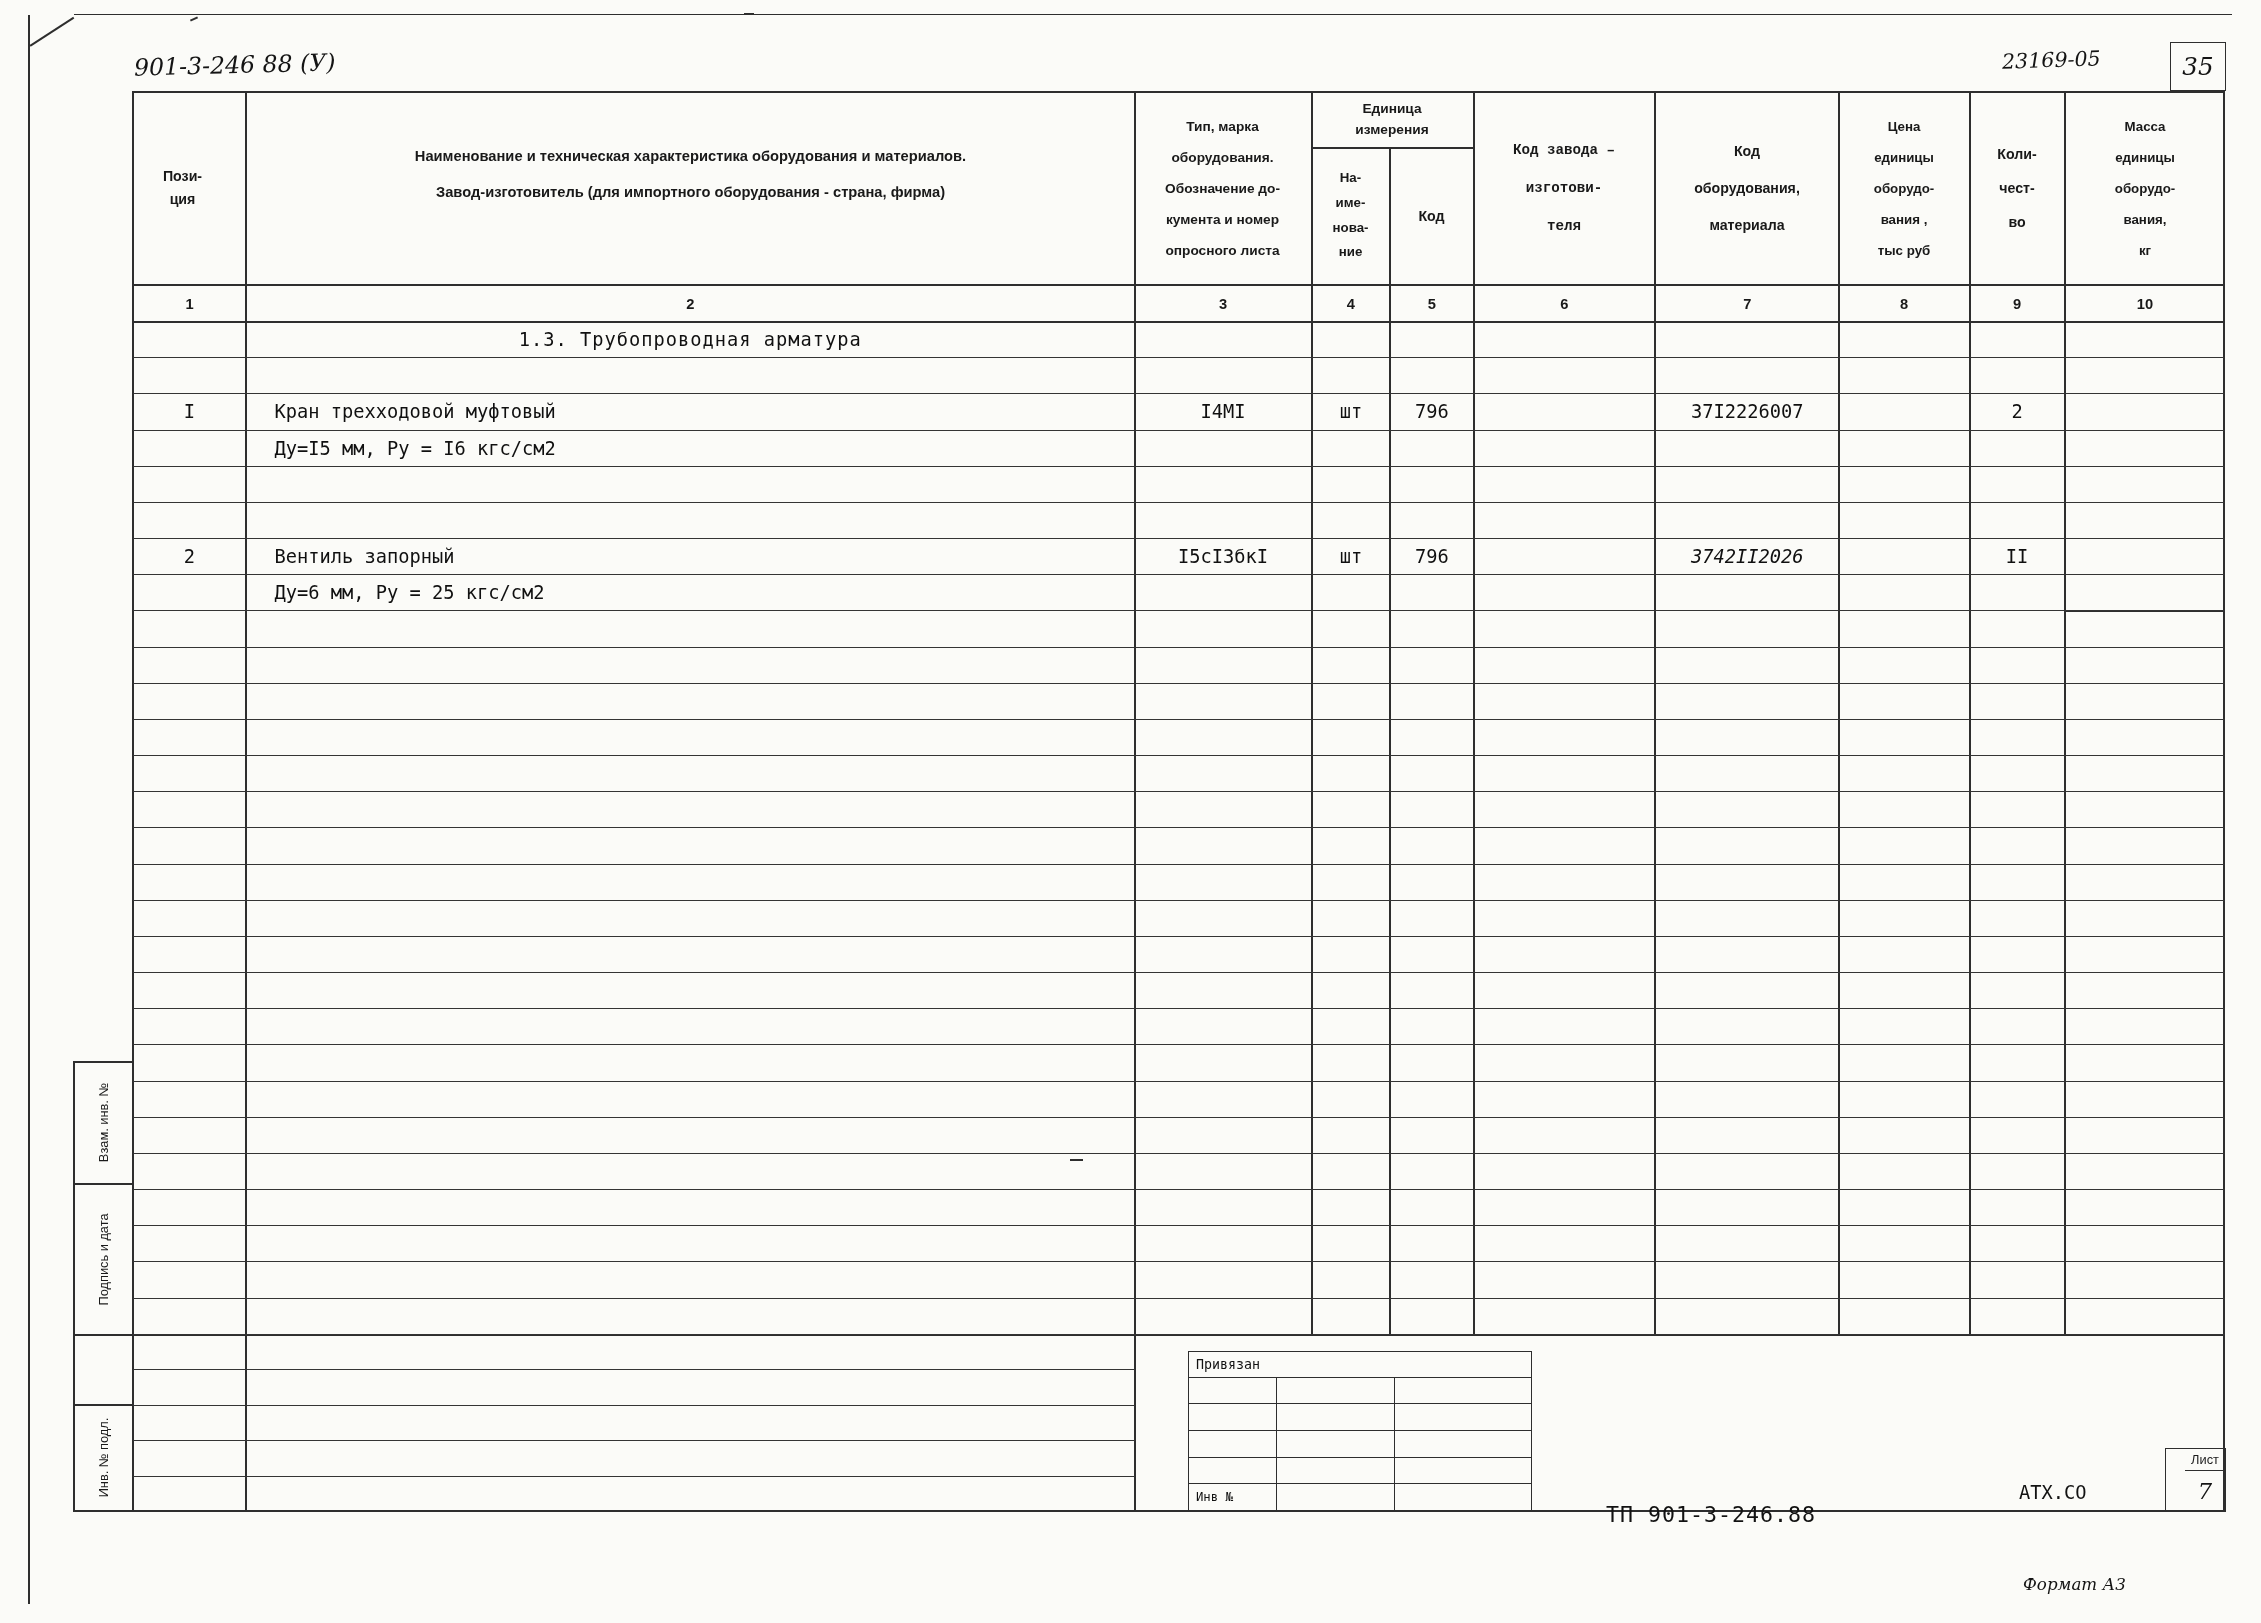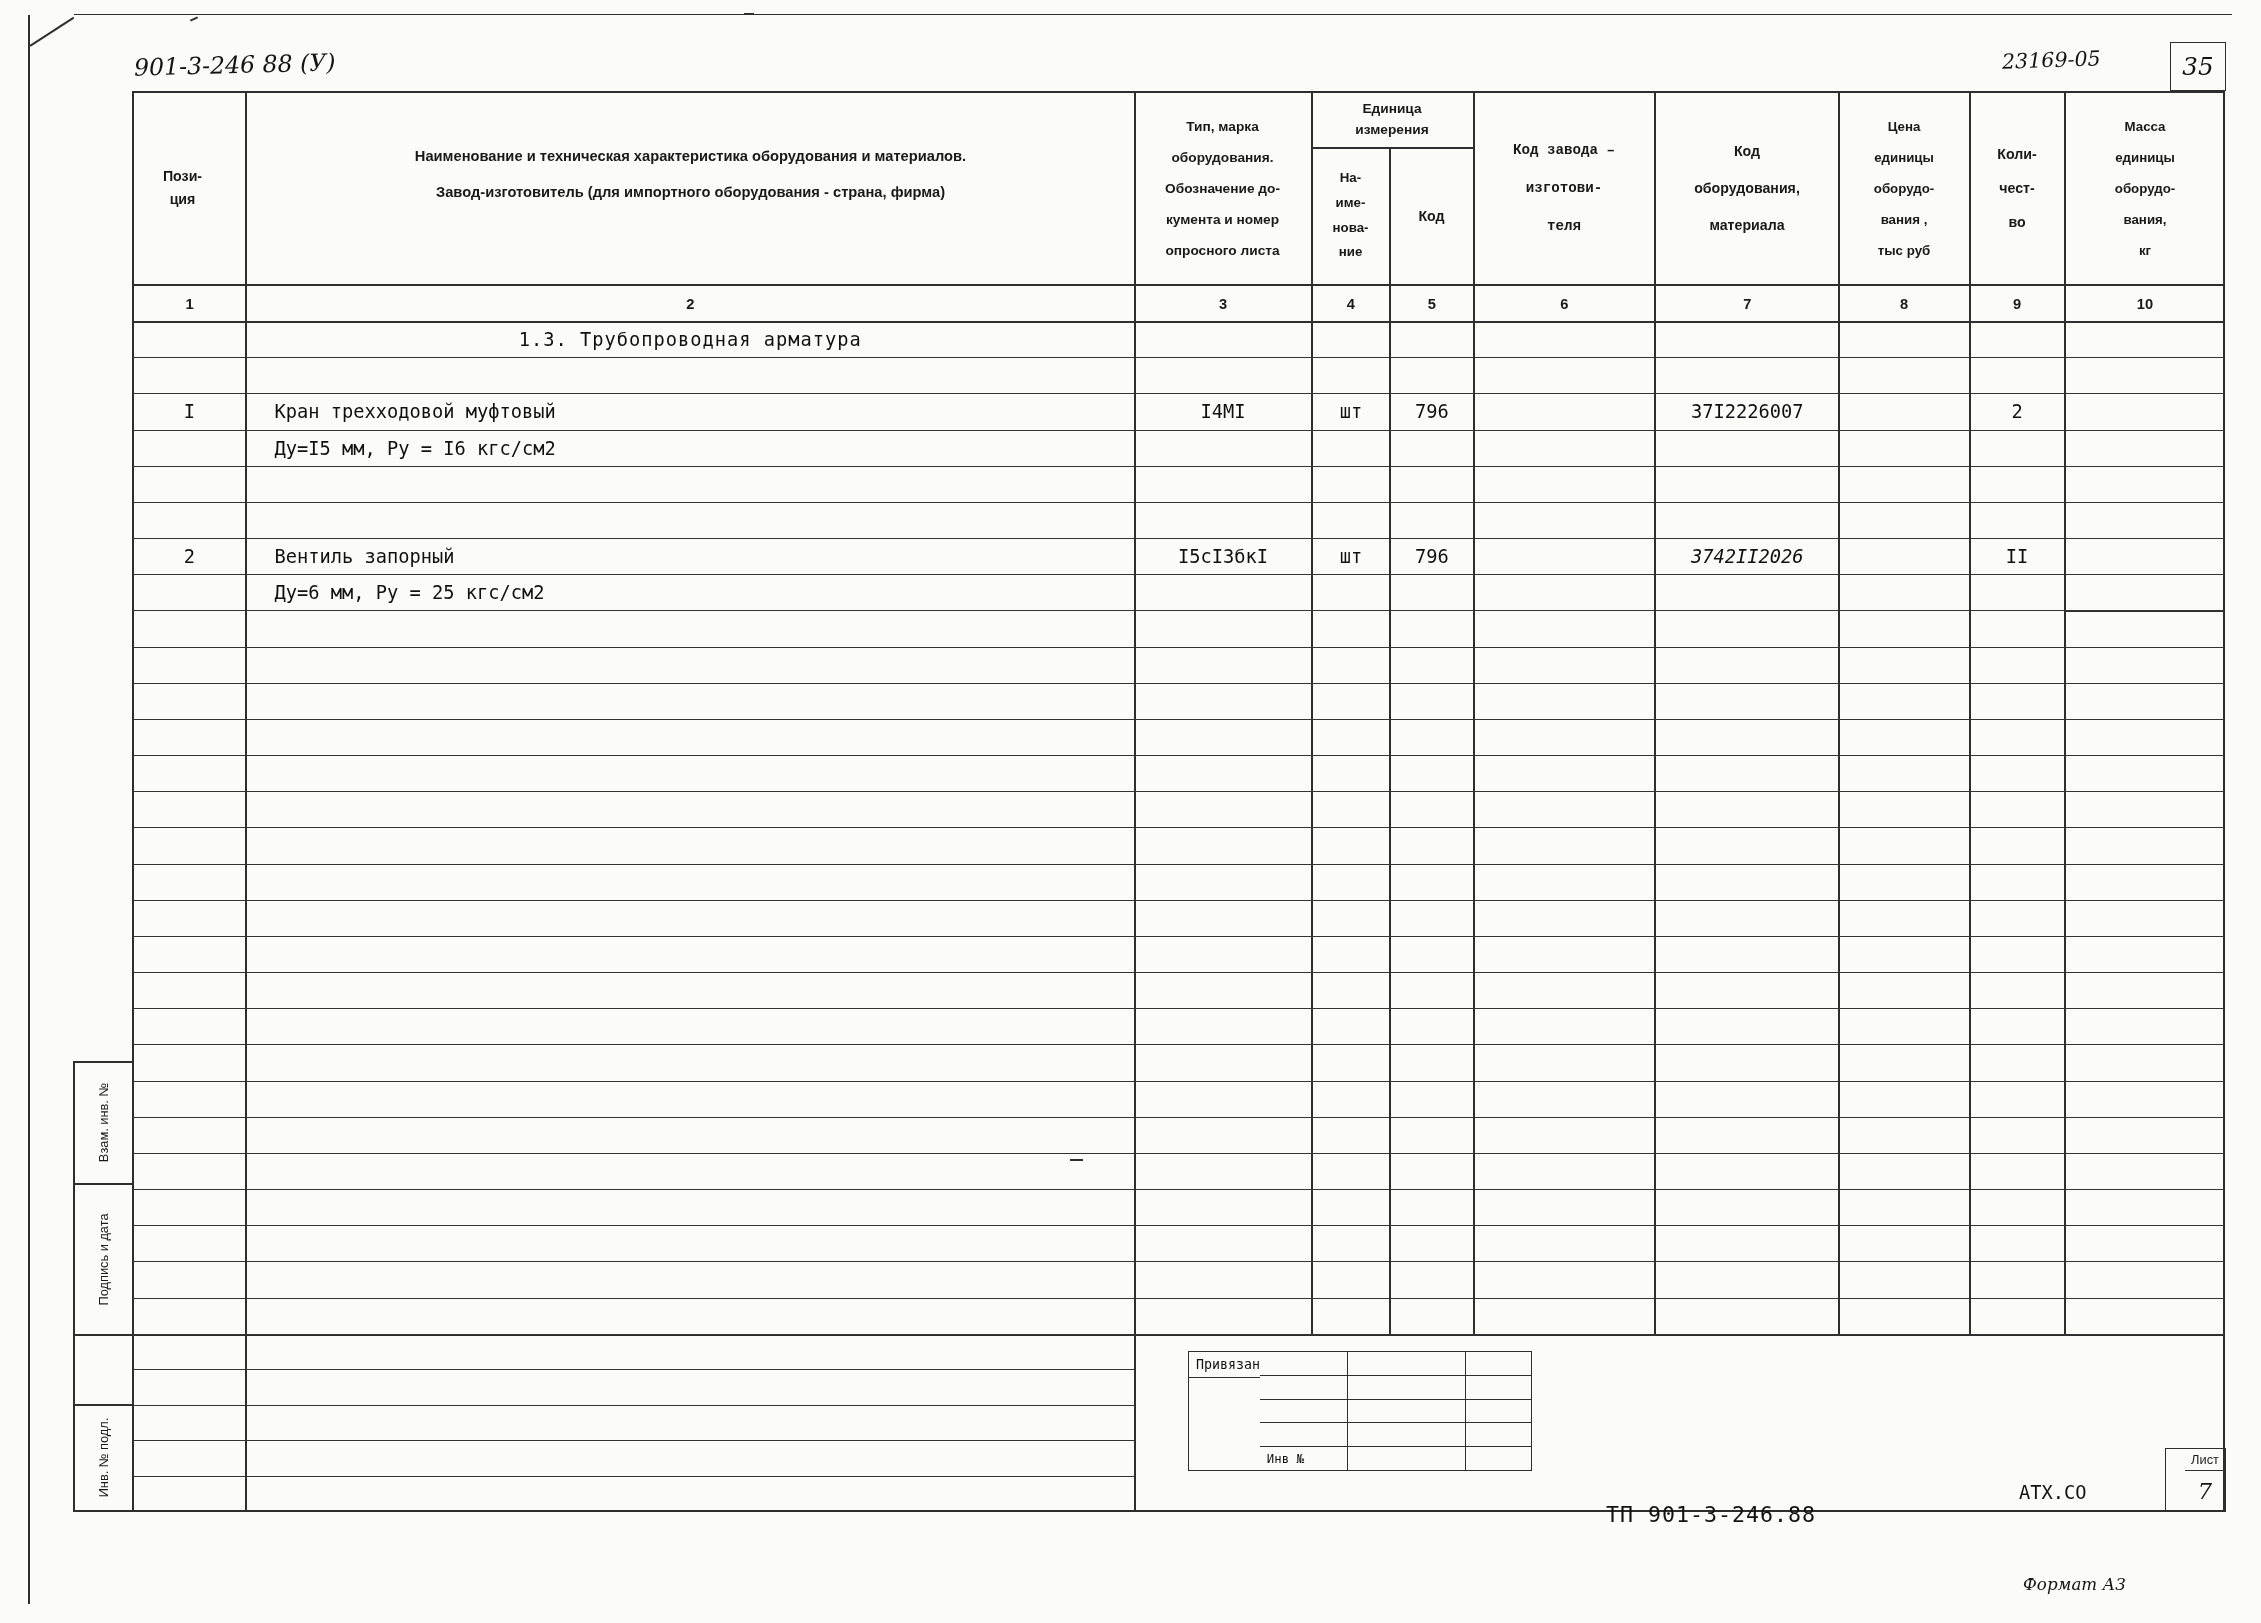--- a/index.html
+++ b/index.html
@@ -33,21 +33,21 @@
   
   .ext { position:absolute; left:133px; top:1335px; width:1002px; height:176px; display:flex; flex-direction:column; }
   .xrow { flex:1; border-bottom:1px solid #343434; }
   .xrow:last-child { border-bottom:none; }
 
   
   .mblock { position:absolute; left:74px; width:59px; display:flex; align-items:center; justify-content:center; }
   .mblock span { transform:rotate(-90deg); white-space:nowrap; font-size:12.8px; color:#1a1a1a; }
 
   
-  .stamp { position:absolute; left:1188px; top:1351px; width:344px; height:120px; border:1.5px solid #2e2e2e; display:flex; flex-direction:row; background:transparent; }
+  .stamp { position:absolute; left:1188px; top:1351px; width:344px; height:160px; border:1.5px solid #2e2e2e; display:flex; flex-direction:column; background:transparent; }
   .sheader { height:25.5px; border-bottom:1px solid #2e2e2e; display:flex; align-items:center; padding-left:6.9px; font-size:13.3px; }
   .sbody { flex:1; display:flex; flex-direction:column; }
   .srow { flex:1; display:flex; border-bottom:1px solid #2e2e2e; }
   .srow:last-child { border-bottom:none; }
   .scell { border-right:1px solid #2e2e2e; display:flex; align-items:center; padding-left:6.9px; font-size:12.3px; }
   .scell:last-child { border-right:none; }
 
   
   .sheetbox { position:absolute; left:2165px; top:1448px; width:61px; height:64px; border:1.5px solid #2e2e2e; display:flex; flex-direction:column;padding-left:19px; }
   .sheetbox .lbl { height:21.6px; border-bottom:1px solid #2e2e2e; display:flex; align-items:center; justify-content:center; font-size:12.8px; }

